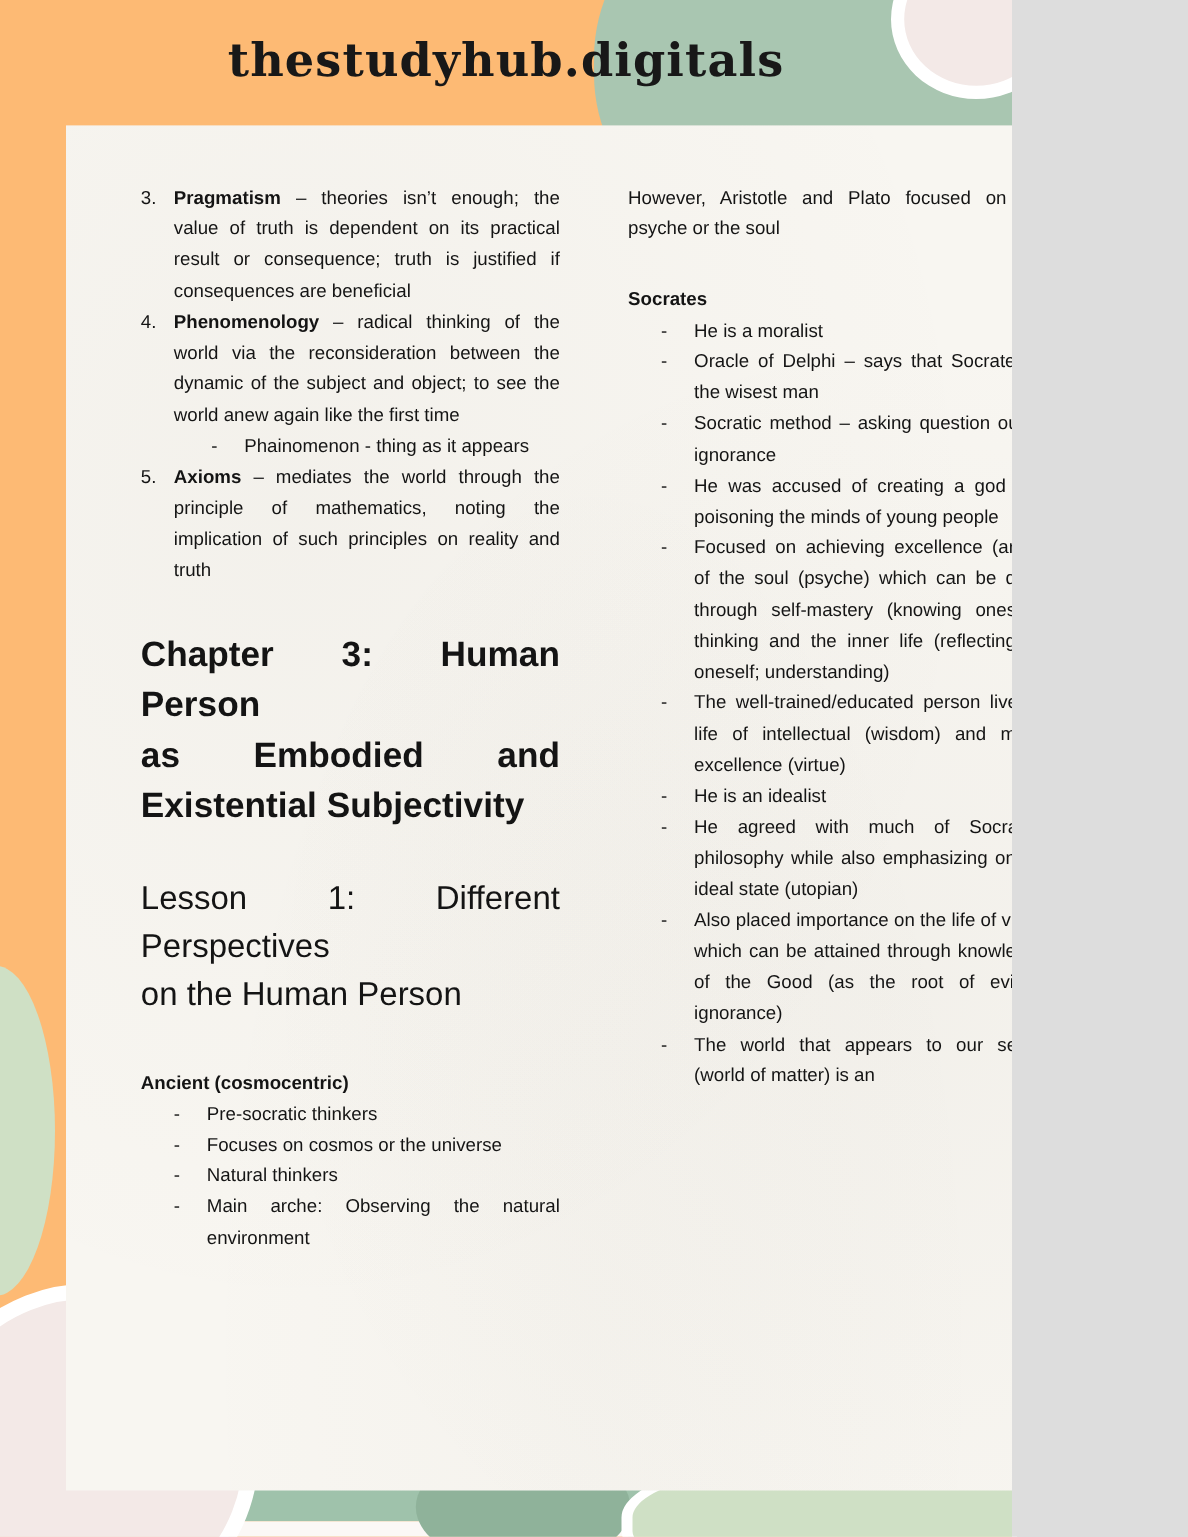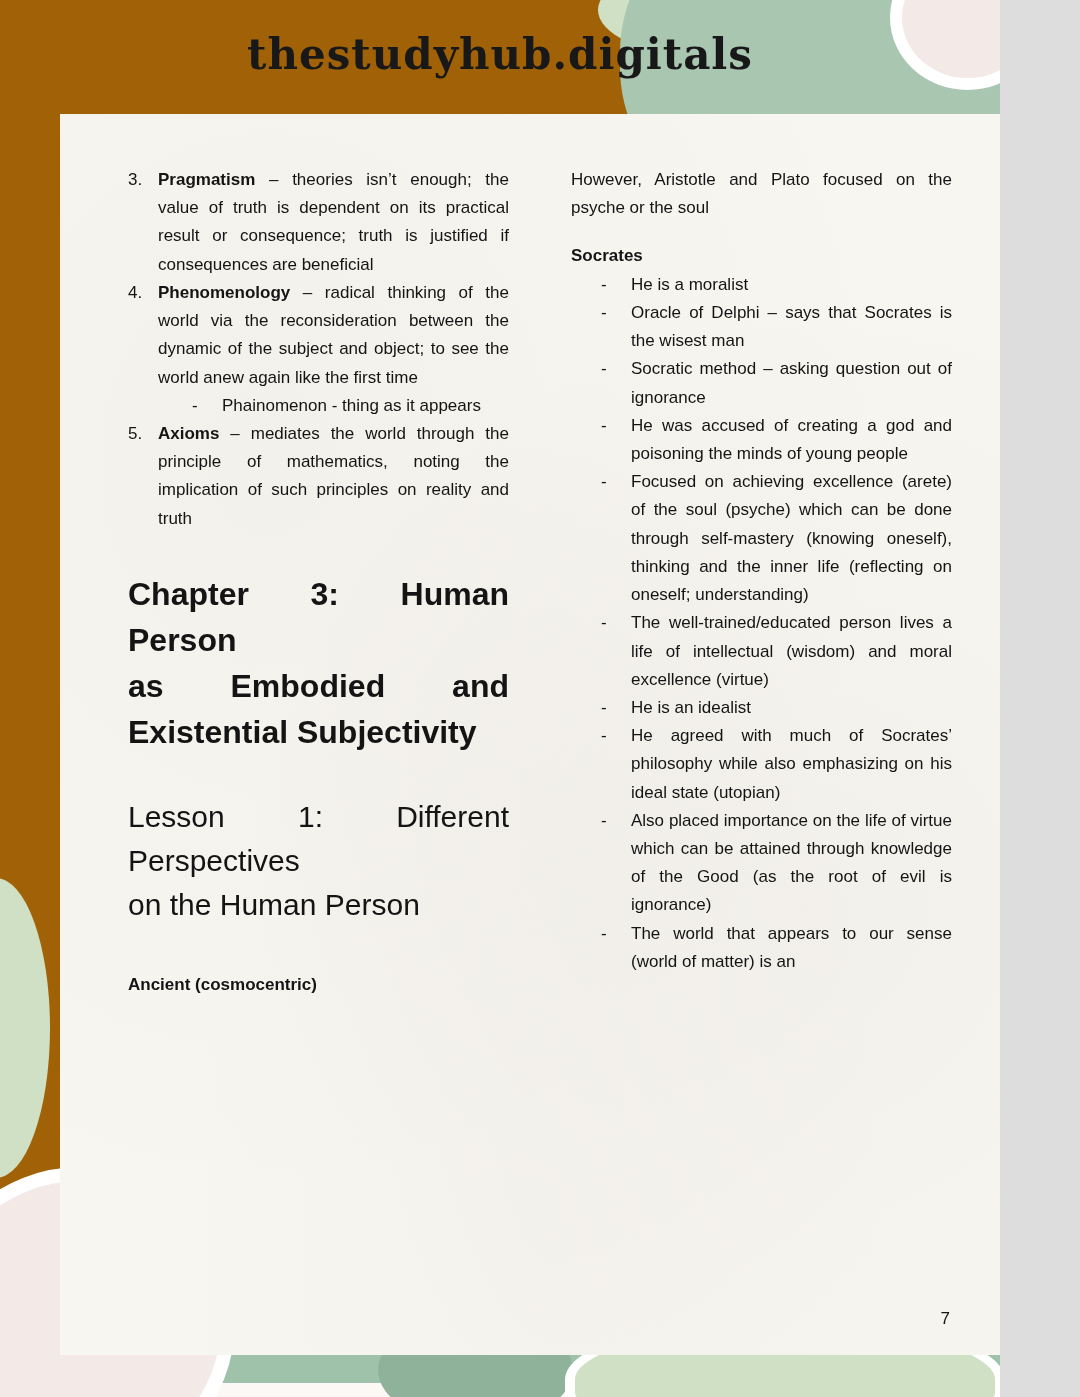--- a/index.html
+++ b/index.html
@@ -1,20 +1,20 @@
 <!DOCTYPE html>
 <html><head>
 <meta charset="utf-8">
 <style>
   * { margin: 0; padding: 0; box-sizing: border-box; }
   body { background: #ddd; }
   .canvas {
-    width: 1000px; height: 1397px;
+    width: 920px; height: 1397px;
     position: relative; overflow: hidden;
-    background: #a16207;
+    background: #fdba74;
     font-family: "Liberation Sans", sans-serif;
     color: #141414;
   }
   
   .blob { position: absolute; z-index: 1; }
   .blob-top-green { left: 598px; top: -34px; width: 195px; height: 88px; background: #cfe0c5; border-radius: 50%; }
   .blob-top-right-sage { right: -90px; top: -130px; width: 470px; height: 380px; background: #a9c6b1; border-radius: 48%; }
   .circle-top-right-pink { right: -45px; top: -55px; width: 155px; height: 145px; background: #f3e9e7; border: 12px solid #ffffff; border-radius: 50%; }
   .blob-right-mid { right: -48px; top: 765px; width: 112px; height: 245px; background: #cfe0c5; border-radius: 50%; }
   .blob-left-mid { left: -58px; top: 878px; width: 108px; height: 300px; background: #cfe0c5; border-radius: 50%; }
@@ -53,21 +53,21 @@
   .dashes { list-style: none; padding-left: 30px; }
   .dash-item { display: flex; }
   .dash-item::before { content: "-"; width: 30px; flex: none; }
   .dash-text { flex: 1; text-align: justify; }
   .sub-dashes { list-style: none; margin-left: 34px; }
   
   .chapter-heading { margin-top: 38px; font-size: 32px; font-weight: bold; line-height: 1.44; }
   .jline { display: block; text-align: justify; text-align-last: justify; }
   .jline-last { display: block; }
   .lesson-heading { margin-top: 40px; font-size: 30px; font-weight: normal; line-height: 1.46; }
-  .section-heading { margin-top: 20px; font-weight: bold; }
+  .section-heading { margin-top: 36px; font-weight: bold; }
   .definitions { margin-top: 28px; }
   .intro-para { text-align: justify; }
   .page-number { position: absolute; right: 70px; bottom: 26px; font-size: 17px; }
 </style>
 </head>
 <body>
 
 <div class="canvas">
 
   <div class="blob blob-top-green"></div>
@@ -121,20 +121,34 @@
           <span class="jline">as Embodied and</span>
           <span class="jline-last">Existential Subjectivity</span>
         </h1>
 
         <h2 class="lesson-heading">
           <span class="jline">Lesson 1: Different Perspectives</span>
           <span class="jline-last">on the Human Person</span>
         </h2>
 
         <p class="section-heading" style="margin-top:44px;">Ancient (cosmocentric)</p>
+        <ul class="dashes">
+          <li class="dash-item">
+            <span class="dash-text">Pre-socratic thinkers</span>
+          </li>
+          <li class="dash-item">
+            <span class="dash-text">Focuses on cosmos or the universe</span>
+          </li>
+          <li class="dash-item">
+            <span class="dash-text">Natural thinkers</span>
+          </li>
+          <li class="dash-item">
+            <span class="dash-text">Main arche: Observing the natural environment</span>
+          </li>
+        </ul>
 
       </div>
 
       <div class="col">
         <p class="intro-para">However, Aristotle and Plato focused on the psyche or the soul</p>
 
         <p class="section-heading">Socrates</p>
         <ul class="dashes">
           <li class="dash-item">
             <span class="dash-text">He is a moralist</span>

